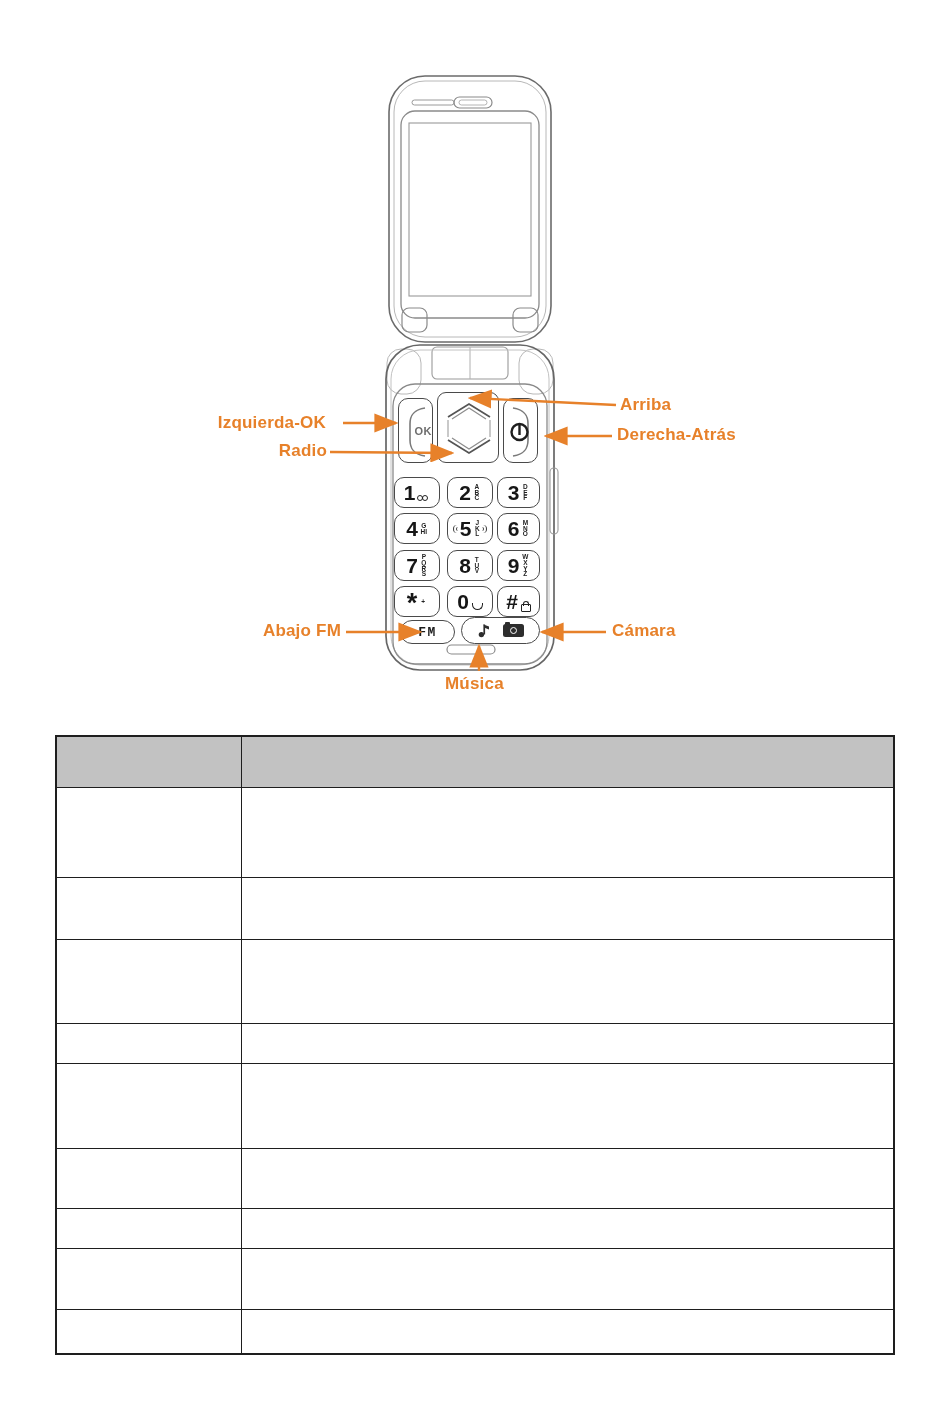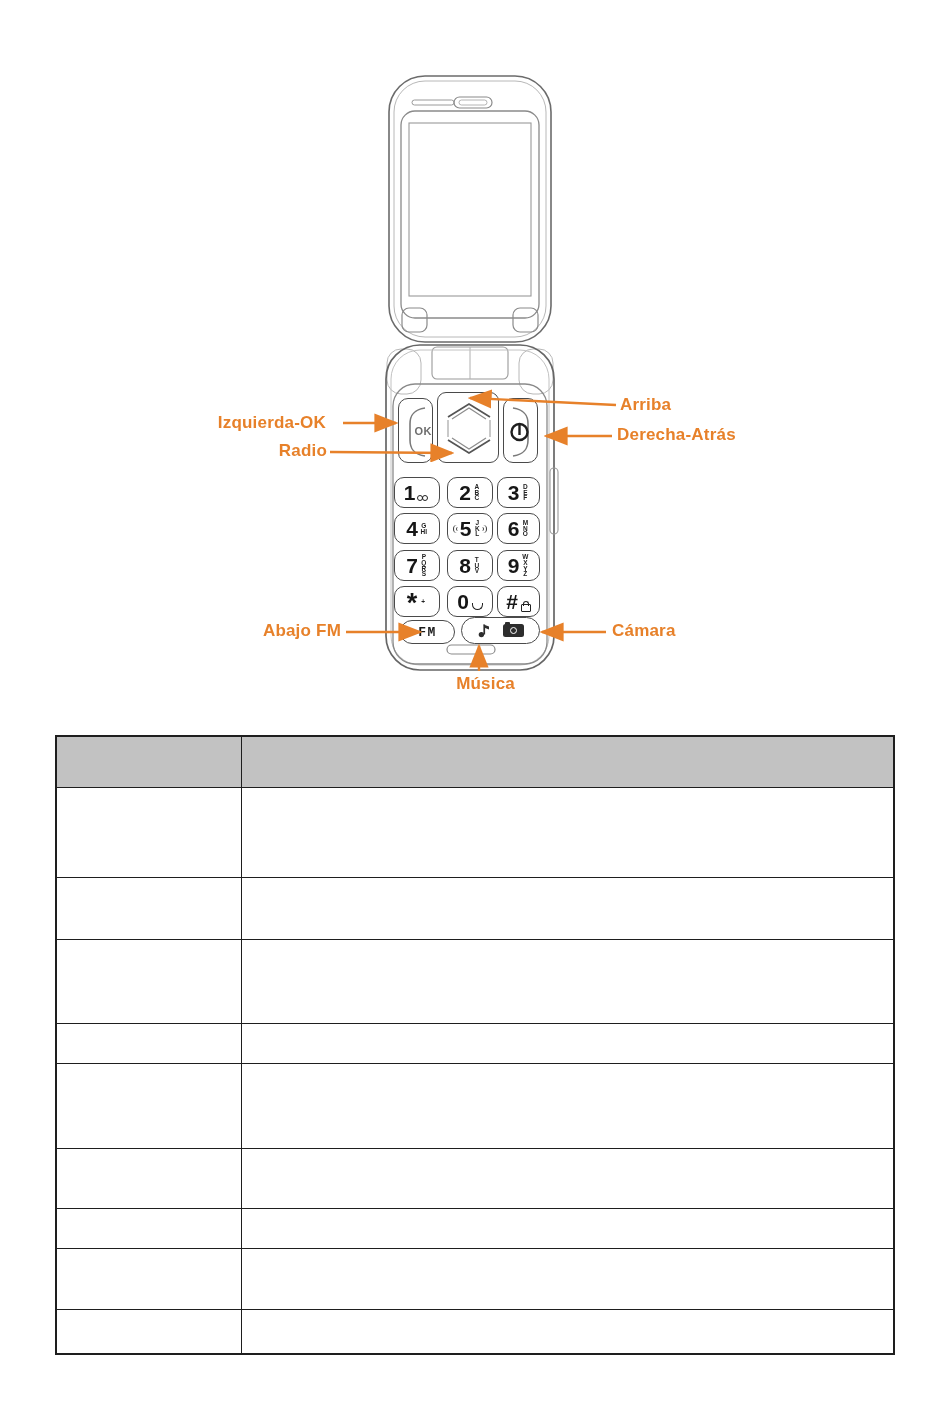--- a/index.html
+++ b/index.html
@@ -57,21 +57,21 @@
 
   
   .callout{position:absolute;color:#E7812A;font-weight:700;font-size:17px;letter-spacing:.2px;white-space:nowrap;}
   .cl-left{text-align:right;}
   .lbl-izquierda{right:624px;top:413px;}
   .lbl-abajo{right:623px;top:441px;}
   .lbl-arriba{left:620px;top:395px;}
   .lbl-derecha{left:617px;top:425px;}
   .lbl-radiofm{right:609px;top:621px;}
   .lbl-camara{left:612px;top:621px;}
-  .lbl-musica{left:445px;top:674px;width:70px;text-align:right;}
+  .lbl-musica{left:445px;top:674px;width:70px;text-align:left;}
 
   
   .spec-table{position:absolute;left:55px;top:735px;width:840px;border-collapse:collapse;
       border:2px solid #1e1e1e;}
   .spec-table th,.spec-table td{border:1.6px solid #1e1e1e;padding:0;font-size:13px;}
   .spec-table th{height:50px;background:#C2C2C2;}
 </style>
 </head>
 <body>
 

